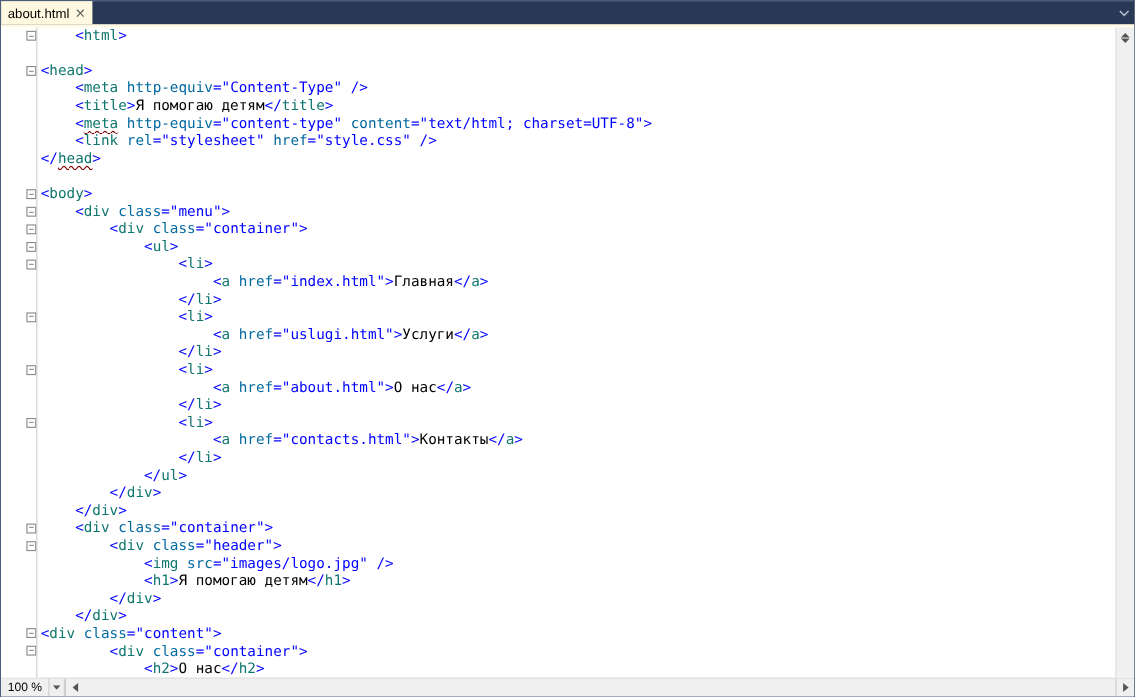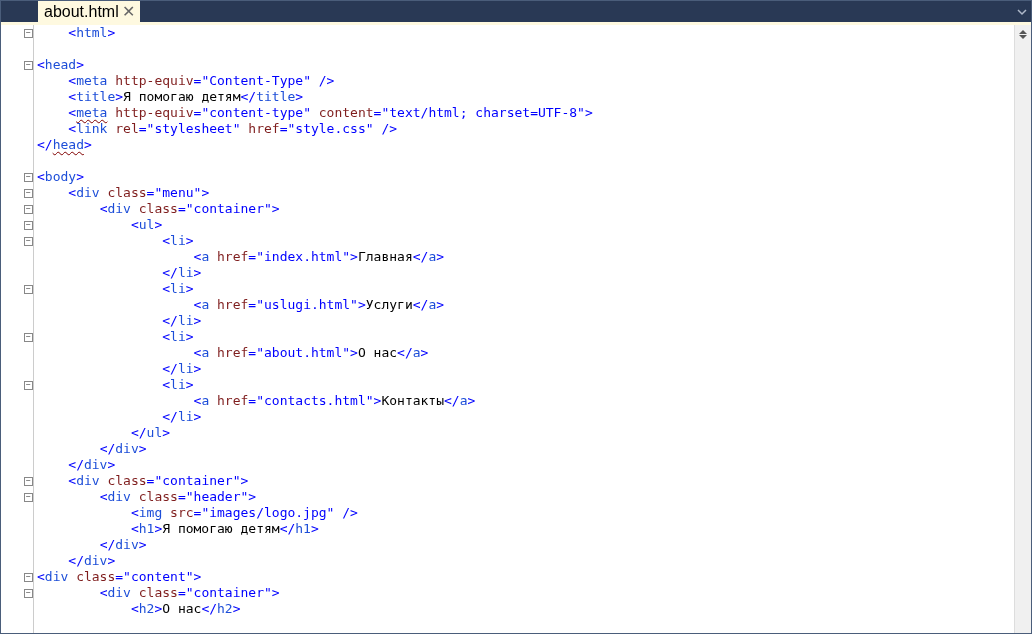--- a/index.html
+++ b/index.html
@@ -1,20 +1,20 @@
 <!DOCTYPE html>
 <html><head>
 <meta charset="utf-8">
 <style>
   * { margin: 0; padding: 0; box-sizing: border-box; }
   body { font-family: Consolas, monospace; font-size: 13px; background: #fff; overflow: hidden; }
   .window { width: 1032px; height: 634px; display: flex; flex-direction: column; border: 1px solid #4a5d7a; }
 
   .tabbar { height: 21px; background: #293955; display: flex; align-items: stretch; position: relative; }
-  .tab { background: #fef9e0; color: #000; padding: 2px 6px; display: flex; align-items: center; gap: 5px; font-size: 16px; font-family: 'Segoe UI', sans-serif; margin-left: 37px; }
+  .tab { background: #fef9e0; color: #000; padding: 2px 6px; display: flex; align-items: center; gap: 5px; font-size: 12px; font-family: 'Segoe UI', sans-serif; }
   .tab-close { width: 10px; height: 10px; display: flex; align-items: center; justify-content: center; color: #666; }
   .tab-dropdown { position: absolute; right: 4px; top: 0; bottom: 0; display: flex; align-items: center; color: #aeb8c9; }
 
   .notifbar { height: 3px; background: #fef9e0; }
 
   .editor-area { flex: 1; display: flex; background: #fff; min-height: 0; }
   .gutter { width: 34px; background: #fff; display: flex; flex-direction: column; position: relative; }
   .gutter-line { height: 16px; display: flex; justify-content: flex-end; align-items: center; padding-right: 2px; color: #888; font-size: 10px; }
   .fold { width: 9px; height: 9px; border: 1px solid #888; display: inline-flex; align-items: center; justify-content: center; background: #fff; line-height: 1; font-size: 8px; color: #555; }
   .vline { position: absolute; left: 32px; top: 0; bottom: 0; width: 1px; background: #ccc; }
@@ -31,22 +31,22 @@
   .hscroll-row { height: 17px; background: #f0f0f0; border-top: 1px solid #ddd; display: flex; align-items: stretch; font-family: 'Segoe UI', sans-serif; font-size: 11px; }
   .zoom { padding: 0 6px; display: flex; align-items: center; border-right: 1px solid #ccc; }
   .zoom-dd { width: 14px; display:flex; align-items:center; justify-content:center; border-right:1px solid #ccc; }
   .hspacer { flex: 1; }
   .harrow { width: 17px; display:flex; align-items:center; justify-content:center; border-left:1px solid #ccc; }
   .harrow .tri-l { width:0;height:0; border-top:4px solid transparent;border-bottom:4px solid transparent;border-right:5px solid #555; }
   .harrow .tri-r { width:0;height:0; border-top:4px solid transparent;border-bottom:4px solid transparent;border-left:5px solid #555; }
 
   
   .t-br { color: #0000ff; } 
-  .t-tag { color: #1d4ed8; }
-  .t-attr { color: #7f1d1d; }
+  .t-tag { color: #0f766e; }
+  .t-attr { color: #0369a1; }
   .t-val { color: #0000ff; }
   .t-txt { color: #000000; }
   .underline { text-decoration: underline wavy #800000 1px; text-underline-offset: 2px;}
 </style>
 </head>
 <body>
 
 <div class="window">
 
   <div class="tabbar">
@@ -134,14 +134,31 @@
       </div>
     <div class="code" id="code"><div class="ln">&nbsp;&nbsp;&nbsp;&nbsp;<span class="t-br">&lt;</span><span class="t-tag">html</span><span class="t-br">&gt;</span></div><div class="ln">&nbsp;</div><div class="ln"><span class="t-br">&lt;</span><span class="t-tag">head</span><span class="t-br">&gt;</span></div><div class="ln">&nbsp;&nbsp;&nbsp;&nbsp;<span class="t-br">&lt;</span><span class="t-tag">meta</span><span class=""> </span><span class="t-attr">http-equiv</span><span class="t-br">=</span><span class="t-val">"Content-Type"</span><span class="t-br"> /&gt;</span></div><div class="ln">&nbsp;&nbsp;&nbsp;&nbsp;<span class="t-br">&lt;</span><span class="t-tag">title</span><span class="t-br">&gt;</span><span class="t-txt">Я помогаю детям</span><span class="t-br">&lt;/</span><span class="t-tag">title</span><span class="t-br">&gt;</span></div><div class="ln">&nbsp;&nbsp;&nbsp;&nbsp;<span class="t-br">&lt;</span><span class="t-tag underline">meta</span><span class=""> </span><span class="t-attr">http-equiv</span><span class="t-br">=</span><span class="t-val">"content-type"</span><span class=""> </span><span class="t-attr">content</span><span class="t-br">=</span><span class="t-val">"text/html; charset=UTF-8"</span><span class="t-br">&gt;</span></div><div class="ln">&nbsp;&nbsp;&nbsp;&nbsp;<span class="t-br">&lt;</span><span class="t-tag">link</span><span class=""> </span><span class="t-attr">rel</span><span class="t-br">=</span><span class="t-val">"stylesheet"</span><span class=""> </span><span class="t-attr">href</span><span class="t-br">=</span><span class="t-val">"style.css"</span><span class="t-br"> /&gt;</span></div><div class="ln"><span class="t-br">&lt;/</span><span class="t-tag underline">head</span><span class="t-br">&gt;</span></div><div class="ln">&nbsp;</div><div class="ln"><span class="t-br">&lt;</span><span class="t-tag">body</span><span class="t-br">&gt;</span></div><div class="ln">&nbsp;&nbsp;&nbsp;&nbsp;<span class="t-br">&lt;</span><span class="t-tag">div</span><span class=""> </span><span class="t-attr">class</span><span class="t-br">=</span><span class="t-val">"menu"</span><span class="t-br">&gt;</span></div><div class="ln">&nbsp;&nbsp;&nbsp;&nbsp;&nbsp;&nbsp;&nbsp;&nbsp;<span class="t-br">&lt;</span><span class="t-tag">div</span><span class=""> </span><span class="t-attr">class</span><span class="t-br">=</span><span class="t-val">"container"</span><span class="t-br">&gt;</span></div><div class="ln">&nbsp;&nbsp;&nbsp;&nbsp;&nbsp;&nbsp;&nbsp;&nbsp;&nbsp;&nbsp;&nbsp;&nbsp;<span class="t-br">&lt;</span><span class="t-tag">ul</span><span class="t-br">&gt;</span></div><div class="ln">&nbsp;&nbsp;&nbsp;&nbsp;&nbsp;&nbsp;&nbsp;&nbsp;&nbsp;&nbsp;&nbsp;&nbsp;&nbsp;&nbsp;&nbsp;&nbsp;<span class="t-br">&lt;</span><span class="t-tag">li</span><span class="t-br">&gt;</span></div><div class="ln">&nbsp;&nbsp;&nbsp;&nbsp;&nbsp;&nbsp;&nbsp;&nbsp;&nbsp;&nbsp;&nbsp;&nbsp;&nbsp;&nbsp;&nbsp;&nbsp;&nbsp;&nbsp;&nbsp;&nbsp;<span class="t-br">&lt;</span><span class="t-tag">a</span><span class=""> </span><span class="t-attr">href</span><span class="t-br">=</span><span class="t-val">"index.html"</span><span class="t-br">&gt;</span><span class="t-txt">Главная</span><span class="t-br">&lt;/</span><span class="t-tag">a</span><span class="t-br">&gt;</span></div><div class="ln">&nbsp;&nbsp;&nbsp;&nbsp;&nbsp;&nbsp;&nbsp;&nbsp;&nbsp;&nbsp;&nbsp;&nbsp;&nbsp;&nbsp;&nbsp;&nbsp;<span class="t-br">&lt;/</span><span class="t-tag">li</span><span class="t-br">&gt;</span></div><div class="ln">&nbsp;&nbsp;&nbsp;&nbsp;&nbsp;&nbsp;&nbsp;&nbsp;&nbsp;&nbsp;&nbsp;&nbsp;&nbsp;&nbsp;&nbsp;&nbsp;<span class="t-br">&lt;</span><span class="t-tag">li</span><span class="t-br">&gt;</span></div><div class="ln">&nbsp;&nbsp;&nbsp;&nbsp;&nbsp;&nbsp;&nbsp;&nbsp;&nbsp;&nbsp;&nbsp;&nbsp;&nbsp;&nbsp;&nbsp;&nbsp;&nbsp;&nbsp;&nbsp;&nbsp;<span class="t-br">&lt;</span><span class="t-tag">a</span><span class=""> </span><span class="t-attr">href</span><span class="t-br">=</span><span class="t-val">"uslugi.html"</span><span class="t-br">&gt;</span><span class="t-txt">Услуги</span><span class="t-br">&lt;/</span><span class="t-tag">a</span><span class="t-br">&gt;</span></div><div class="ln">&nbsp;&nbsp;&nbsp;&nbsp;&nbsp;&nbsp;&nbsp;&nbsp;&nbsp;&nbsp;&nbsp;&nbsp;&nbsp;&nbsp;&nbsp;&nbsp;<span class="t-br">&lt;/</span><span class="t-tag">li</span><span class="t-br">&gt;</span></div><div class="ln">&nbsp;&nbsp;&nbsp;&nbsp;&nbsp;&nbsp;&nbsp;&nbsp;&nbsp;&nbsp;&nbsp;&nbsp;&nbsp;&nbsp;&nbsp;&nbsp;<span class="t-br">&lt;</span><span class="t-tag">li</span><span class="t-br">&gt;</span></div><div class="ln">&nbsp;&nbsp;&nbsp;&nbsp;&nbsp;&nbsp;&nbsp;&nbsp;&nbsp;&nbsp;&nbsp;&nbsp;&nbsp;&nbsp;&nbsp;&nbsp;&nbsp;&nbsp;&nbsp;&nbsp;<span class="t-br">&lt;</span><span class="t-tag">a</span><span class=""> </span><span class="t-attr">href</span><span class="t-br">=</span><span class="t-val">"about.html"</span><span class="t-br">&gt;</span><span class="t-txt">О нас</span><span class="t-br">&lt;/</span><span class="t-tag">a</span><span class="t-br">&gt;</span></div><div class="ln">&nbsp;&nbsp;&nbsp;&nbsp;&nbsp;&nbsp;&nbsp;&nbsp;&nbsp;&nbsp;&nbsp;&nbsp;&nbsp;&nbsp;&nbsp;&nbsp;<span class="t-br">&lt;/</span><span class="t-tag">li</span><span class="t-br">&gt;</span></div><div class="ln">&nbsp;&nbsp;&nbsp;&nbsp;&nbsp;&nbsp;&nbsp;&nbsp;&nbsp;&nbsp;&nbsp;&nbsp;&nbsp;&nbsp;&nbsp;&nbsp;<span class="t-br">&lt;</span><span class="t-tag">li</span><span class="t-br">&gt;</span></div><div class="ln">&nbsp;&nbsp;&nbsp;&nbsp;&nbsp;&nbsp;&nbsp;&nbsp;&nbsp;&nbsp;&nbsp;&nbsp;&nbsp;&nbsp;&nbsp;&nbsp;&nbsp;&nbsp;&nbsp;&nbsp;<span class="t-br">&lt;</span><span class="t-tag">a</span><span class=""> </span><span class="t-attr">href</span><span class="t-br">=</span><span class="t-val">"contacts.html"</span><span class="t-br">&gt;</span><span class="t-txt">Контакты</span><span class="t-br">&lt;/</span><span class="t-tag">a</span><span class="t-br">&gt;</span></div><div class="ln">&nbsp;&nbsp;&nbsp;&nbsp;&nbsp;&nbsp;&nbsp;&nbsp;&nbsp;&nbsp;&nbsp;&nbsp;&nbsp;&nbsp;&nbsp;&nbsp;<span class="t-br">&lt;/</span><span class="t-tag">li</span><span class="t-br">&gt;</span></div><div class="ln">&nbsp;&nbsp;&nbsp;&nbsp;&nbsp;&nbsp;&nbsp;&nbsp;&nbsp;&nbsp;&nbsp;&nbsp;<span class="t-br">&lt;/</span><span class="t-tag">ul</span><span class="t-br">&gt;</span></div><div class="ln">&nbsp;&nbsp;&nbsp;&nbsp;&nbsp;&nbsp;&nbsp;&nbsp;<span class="t-br">&lt;/</span><span class="t-tag">div</span><span class="t-br">&gt;</span></div><div class="ln">&nbsp;&nbsp;&nbsp;&nbsp;<span class="t-br">&lt;/</span><span class="t-tag">div</span><span class="t-br">&gt;</span></div><div class="ln">&nbsp;&nbsp;&nbsp;&nbsp;<span class="t-br">&lt;</span><span class="t-tag">div</span><span class=""> </span><span class="t-attr">class</span><span class="t-br">=</span><span class="t-val">"container"</span><span class="t-br">&gt;</span></div><div class="ln">&nbsp;&nbsp;&nbsp;&nbsp;&nbsp;&nbsp;&nbsp;&nbsp;<span class="t-br">&lt;</span><span class="t-tag">div</span><span class=""> </span><span class="t-attr">class</span><span class="t-br">=</span><span class="t-val">"header"</span><span class="t-br">&gt;</span></div><div class="ln">&nbsp;&nbsp;&nbsp;&nbsp;&nbsp;&nbsp;&nbsp;&nbsp;&nbsp;&nbsp;&nbsp;&nbsp;<span class="t-br">&lt;</span><span class="t-tag">img</span><span class=""> </span><span class="t-attr">src</span><span class="t-br">=</span><span class="t-val">"images/logo.jpg"</span><span class="t-br"> /&gt;</span></div><div class="ln">&nbsp;&nbsp;&nbsp;&nbsp;&nbsp;&nbsp;&nbsp;&nbsp;&nbsp;&nbsp;&nbsp;&nbsp;<span class="t-br">&lt;</span><span class="t-tag">h1</span><span class="t-br">&gt;</span><span class="t-txt">Я помогаю детям</span><span class="t-br">&lt;/</span><span class="t-tag">h1</span><span class="t-br">&gt;</span></div><div class="ln">&nbsp;&nbsp;&nbsp;&nbsp;&nbsp;&nbsp;&nbsp;&nbsp;<span class="t-br">&lt;/</span><span class="t-tag">div</span><span class="t-br">&gt;</span></div><div class="ln">&nbsp;&nbsp;&nbsp;&nbsp;<span class="t-br">&lt;/</span><span class="t-tag">div</span><span class="t-br">&gt;</span></div><div class="ln"><span class="t-br">&lt;</span><span class="t-tag">div</span><span class=""> </span><span class="t-attr">class</span><span class="t-br">=</span><span class="t-val">"content"</span><span class="t-br">&gt;</span></div><div class="ln">&nbsp;&nbsp;&nbsp;&nbsp;&nbsp;&nbsp;&nbsp;&nbsp;<span class="t-br">&lt;</span><span class="t-tag">div</span><span class=""> </span><span class="t-attr">class</span><span class="t-br">=</span><span class="t-val">"container"</span><span class="t-br">&gt;</span></div><div class="ln">&nbsp;&nbsp;&nbsp;&nbsp;&nbsp;&nbsp;&nbsp;&nbsp;&nbsp;&nbsp;&nbsp;&nbsp;<span class="t-br">&lt;</span><span class="t-tag">h2</span><span class="t-br">&gt;</span><span class="t-txt">О нас</span><span class="t-br">&lt;/</span><span class="t-tag">h2</span><span class="t-br">&gt;</span></div></div>
     <div class="scrollbar-v">
       <div class="nav-btn">
         <span class="nav-up"></span>
         <span class="nav-dn"></span>
       </div>
     </div>
   </div>
 
+  <div class="hscroll-row">
+    <div class="zoom">
+        <span>100 %</span>
+      </div>
+    <div class="zoom-dd">
+      <svg width="7" height="4" viewBox="0 0 7 4">
+          <path d="M0 0 L3.5 4 L7 0 Z" fill="#555"></path>
+        </svg>
+    </div>
+    <div class="harrow">
+        <span class="tri-l"></span>
+      </div>
+    <div class="hspacer"></div>
+    <div class="harrow">
+        <span class="tri-r"></span>
+      </div>
+  </div>
 
 </div>
 
 </body></html>

